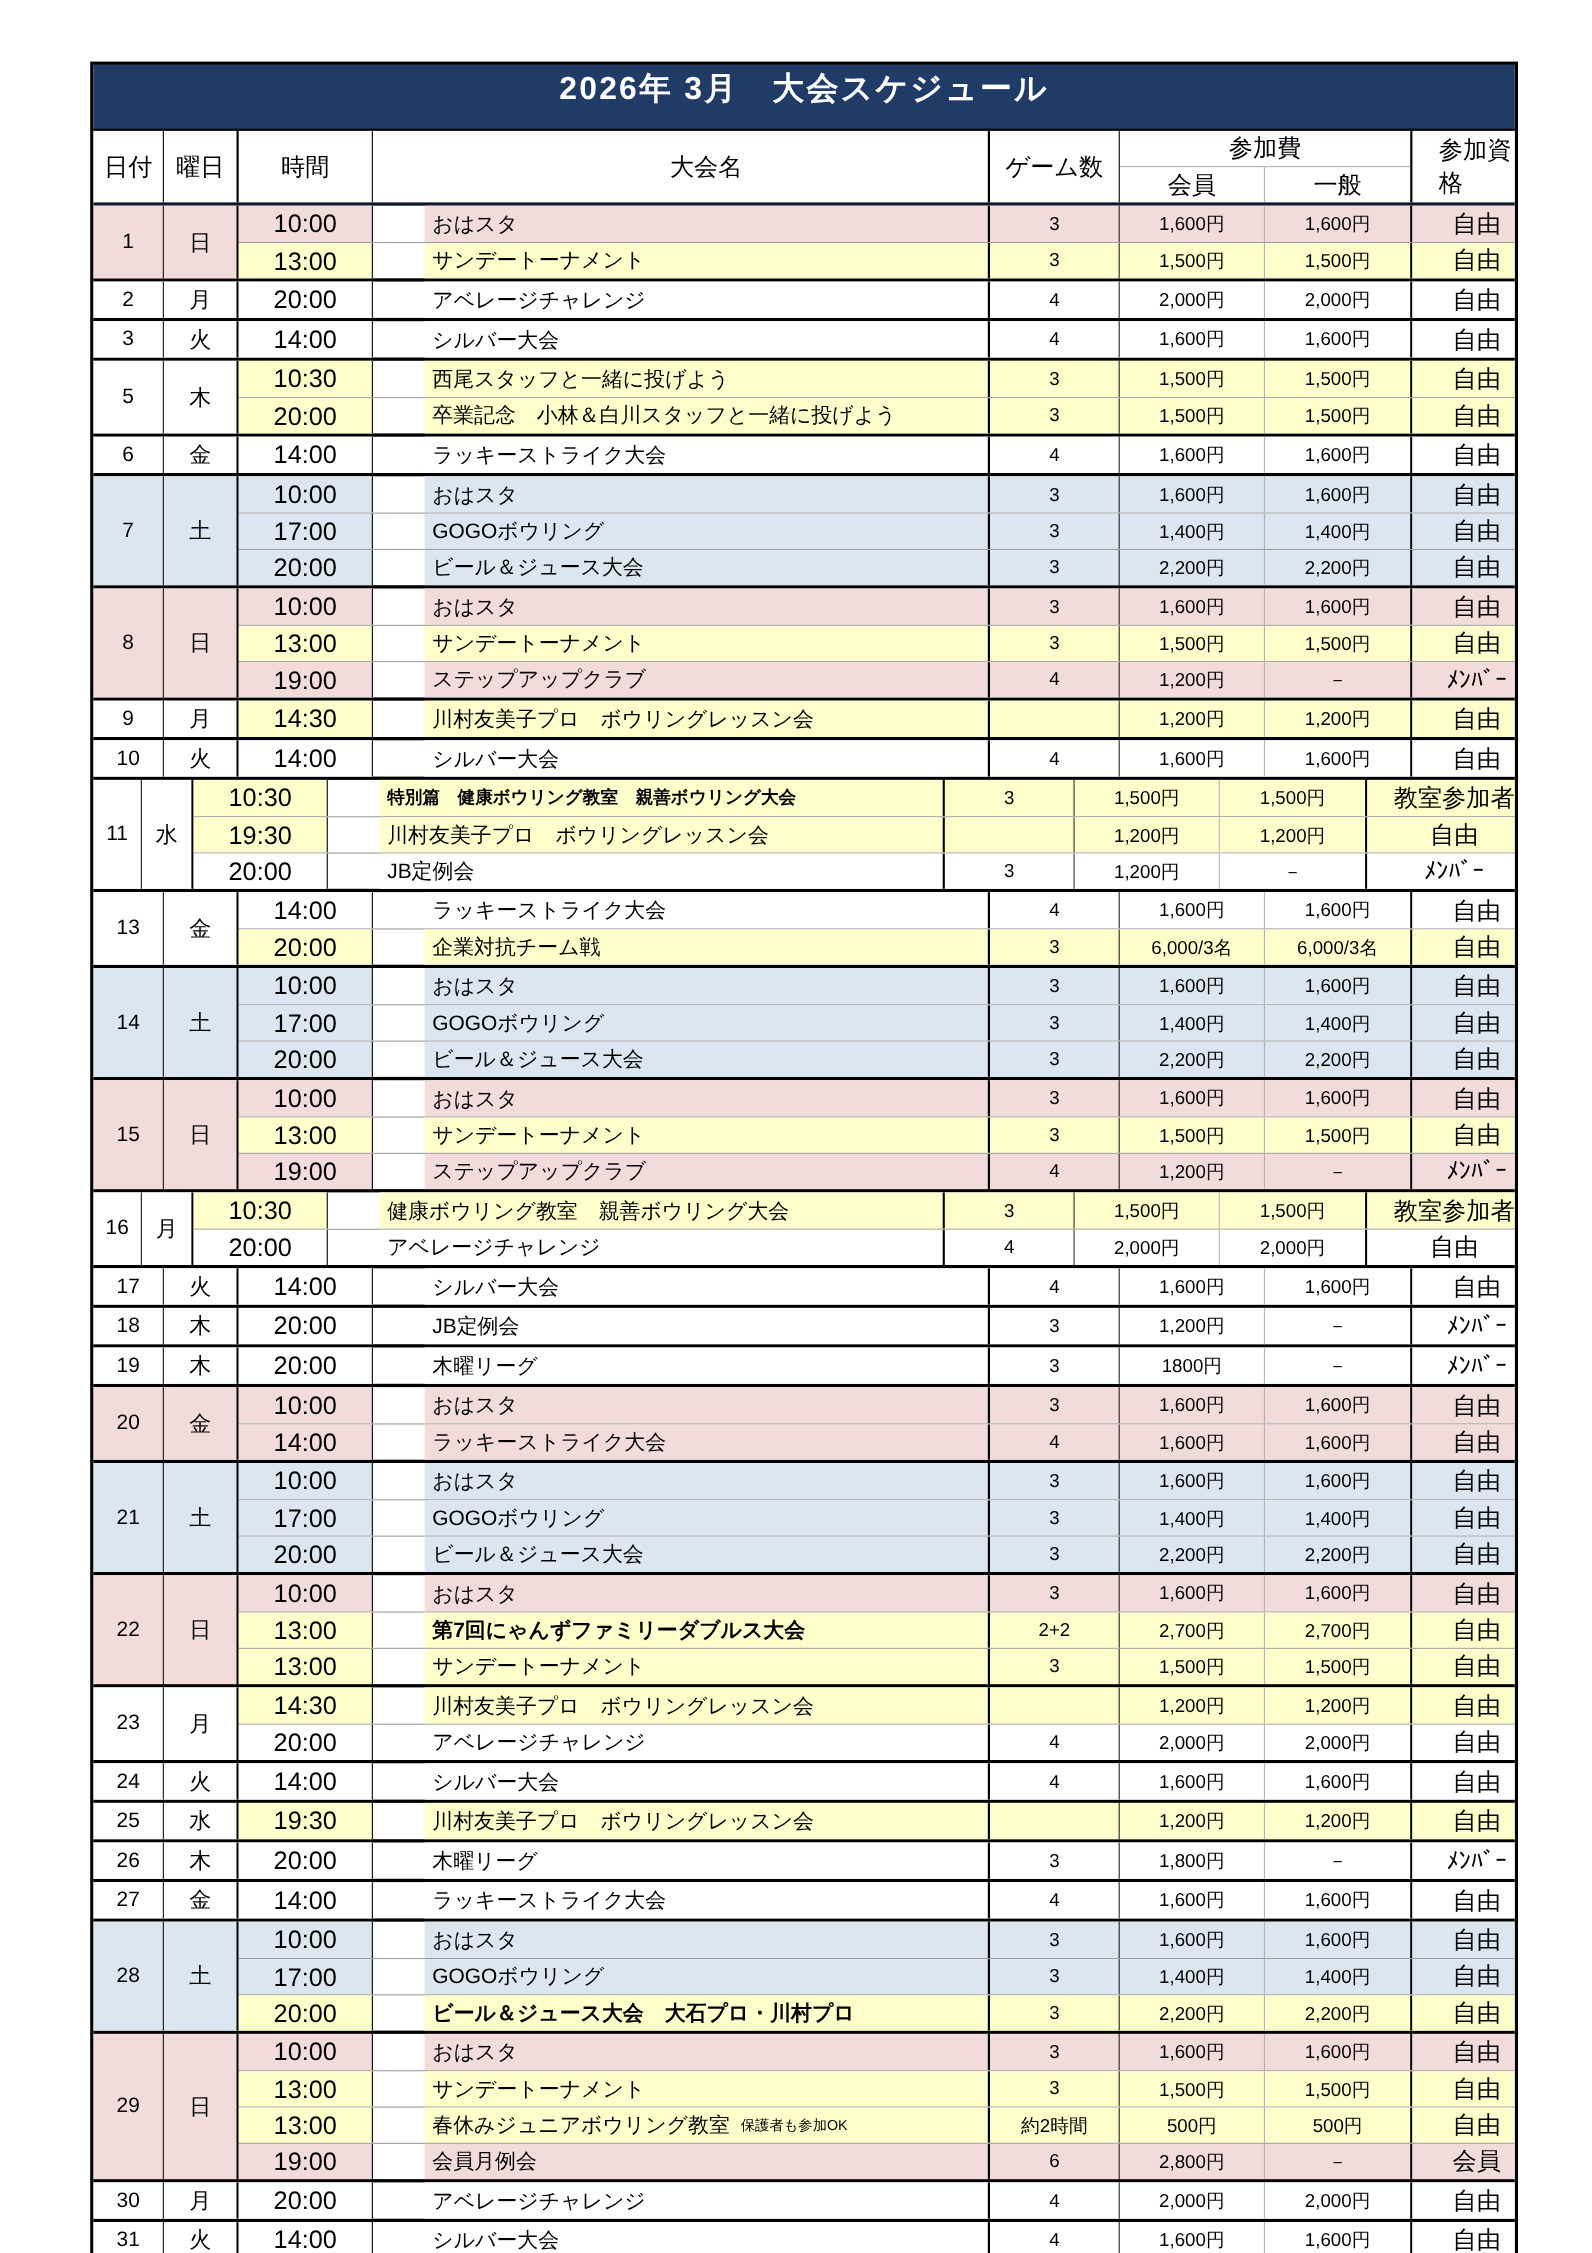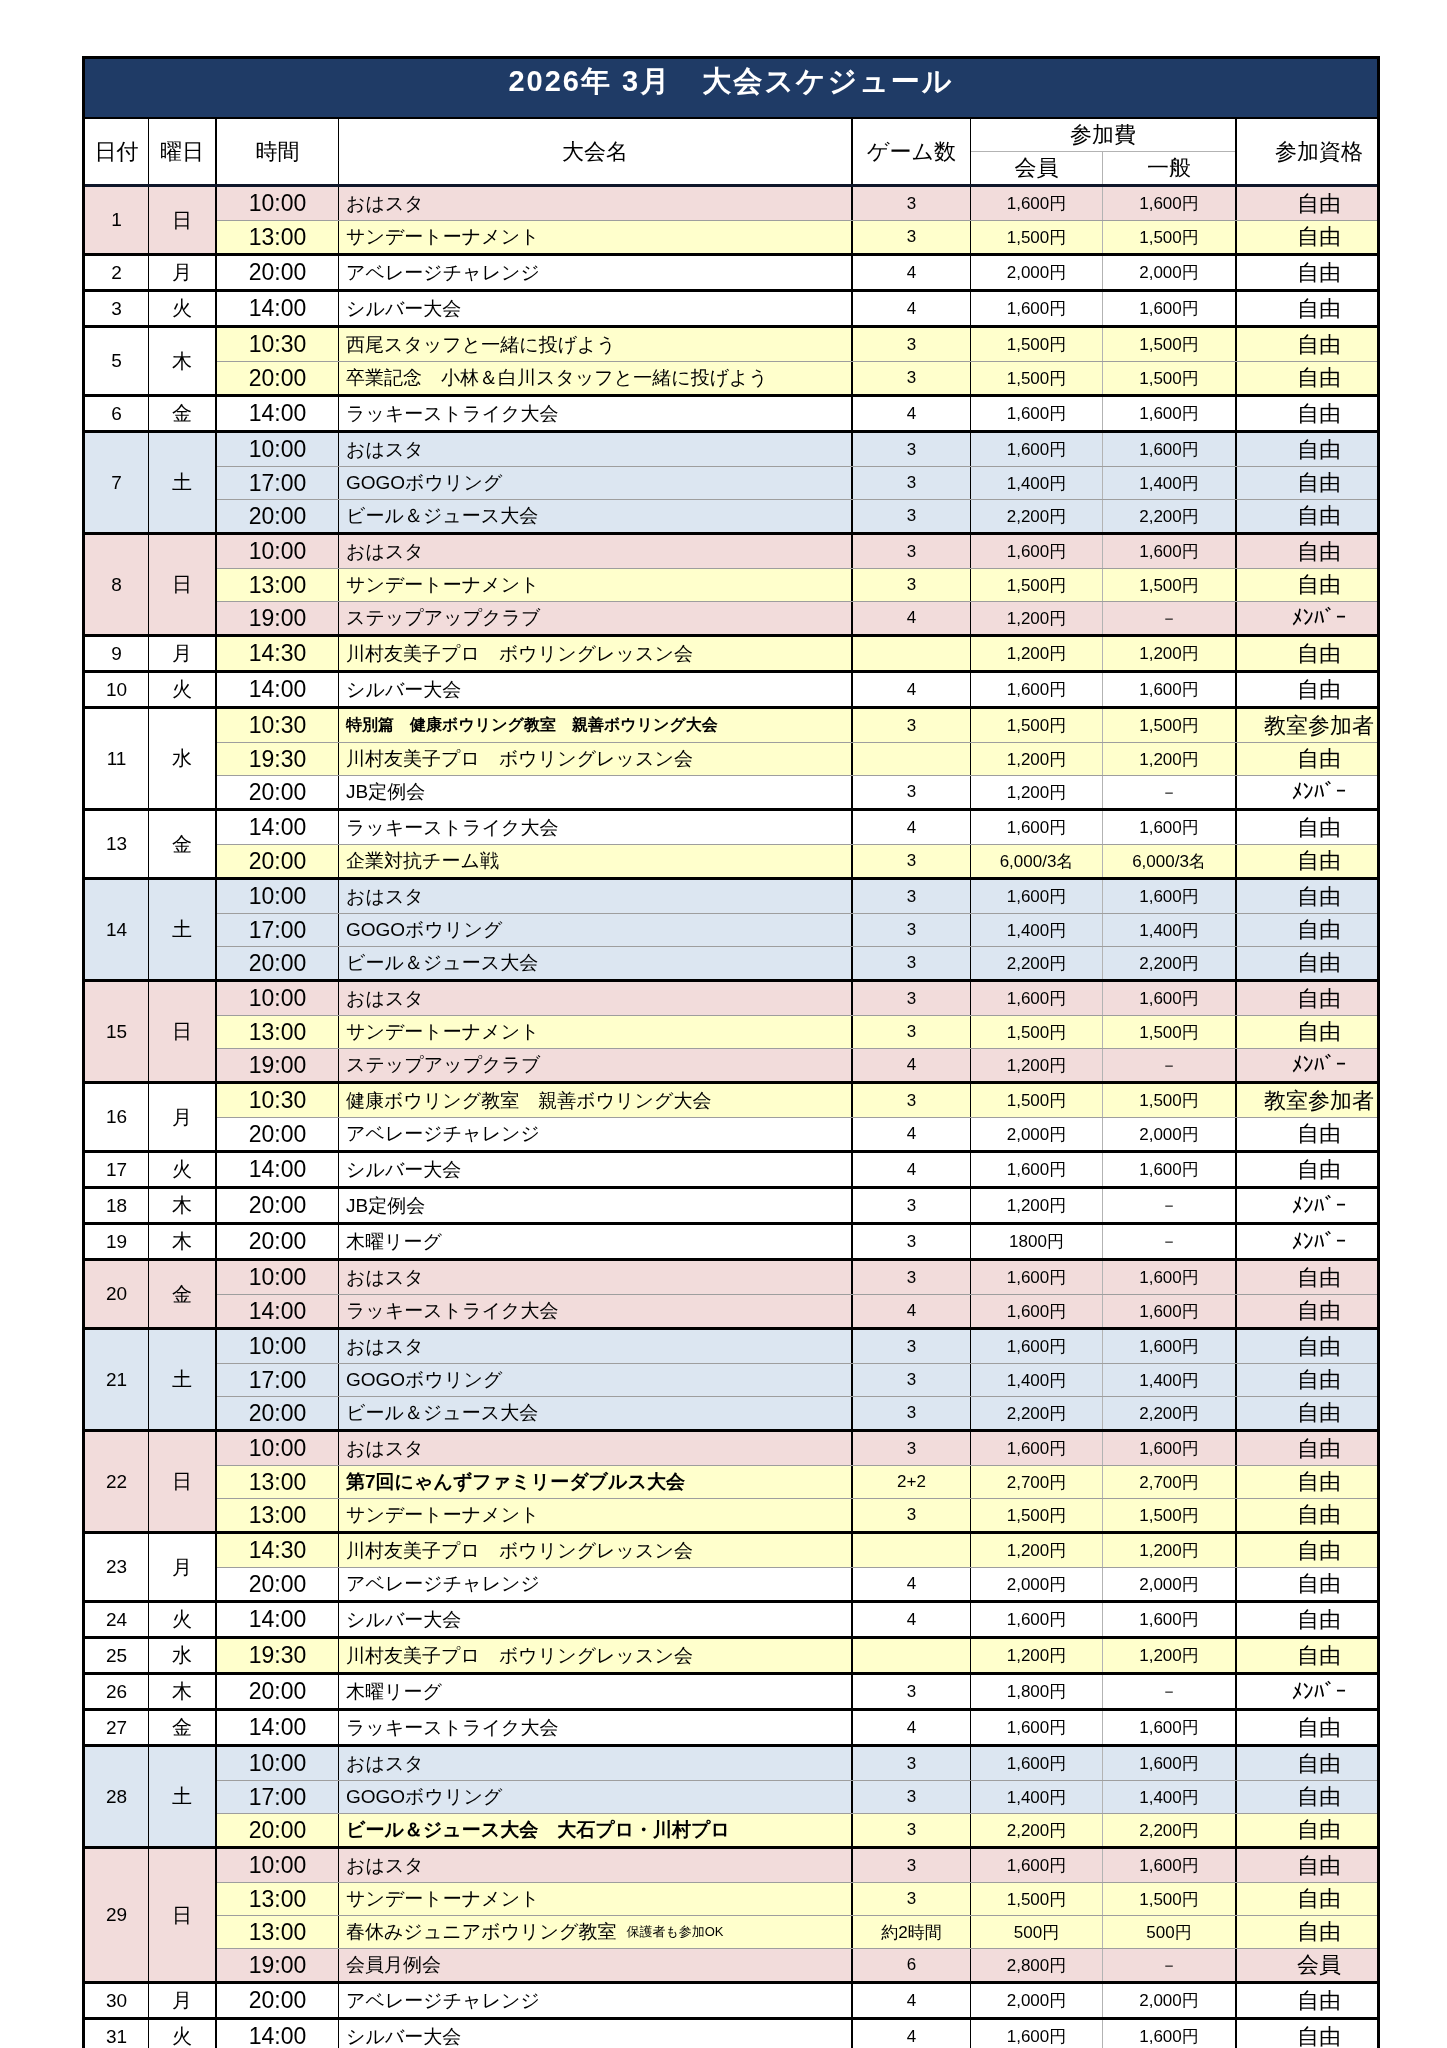--- a/index.html
+++ b/index.html
@@ -9,21 +9,21 @@
     border:3px solid #000; background:#fff; }
   .title-bar { height:60px; background:#1f3b66; color:#fff; font-weight:bold;
     font-size:29px; line-height:44px; text-align:center; letter-spacing:2px;
     border-bottom:2px solid #000; }
   .header-row { display:flex; height:68px; border-bottom:3px solid #0f172a;
     font-size:22px; color:#000; background:#fff; }
   .hcell { display:flex; align-items:center; justify-content:center; }
   .c-date   { width:64px;  border-right:1px solid #000; }
   .c-day    { width:68px;  border-right:2px solid #000; }
   .c-time   { width:122px; border-right:1px solid #000; }
-  .c-name   { width:514px; border-right:2px solid #000; }
+  .c-name   { width:514px; border-right:2px solid #000;margin-left:47px; }
   .c-games  { width:118px; border-right:1px solid #000; }
   .c-member { width:132px; border-right:1px solid #b3b3b3; }
   .c-general{ width:134px; border-right:2px solid #000; }
   .c-elig   { flex:1;padding-left:24px; }
   .h-fee { width:266px; border-right:2px solid #000; display:flex; flex-direction:column; }
   .h-fee-top { height:33px; display:flex; align-items:center; justify-content:center;
     border-bottom:1px solid #b3b3b3; }
   .h-fee-bottom { flex:1; display:flex; }
   .h-member { width:132px; border-right:1px solid #b3b3b3; display:flex;
     align-items:center; justify-content:center; }

